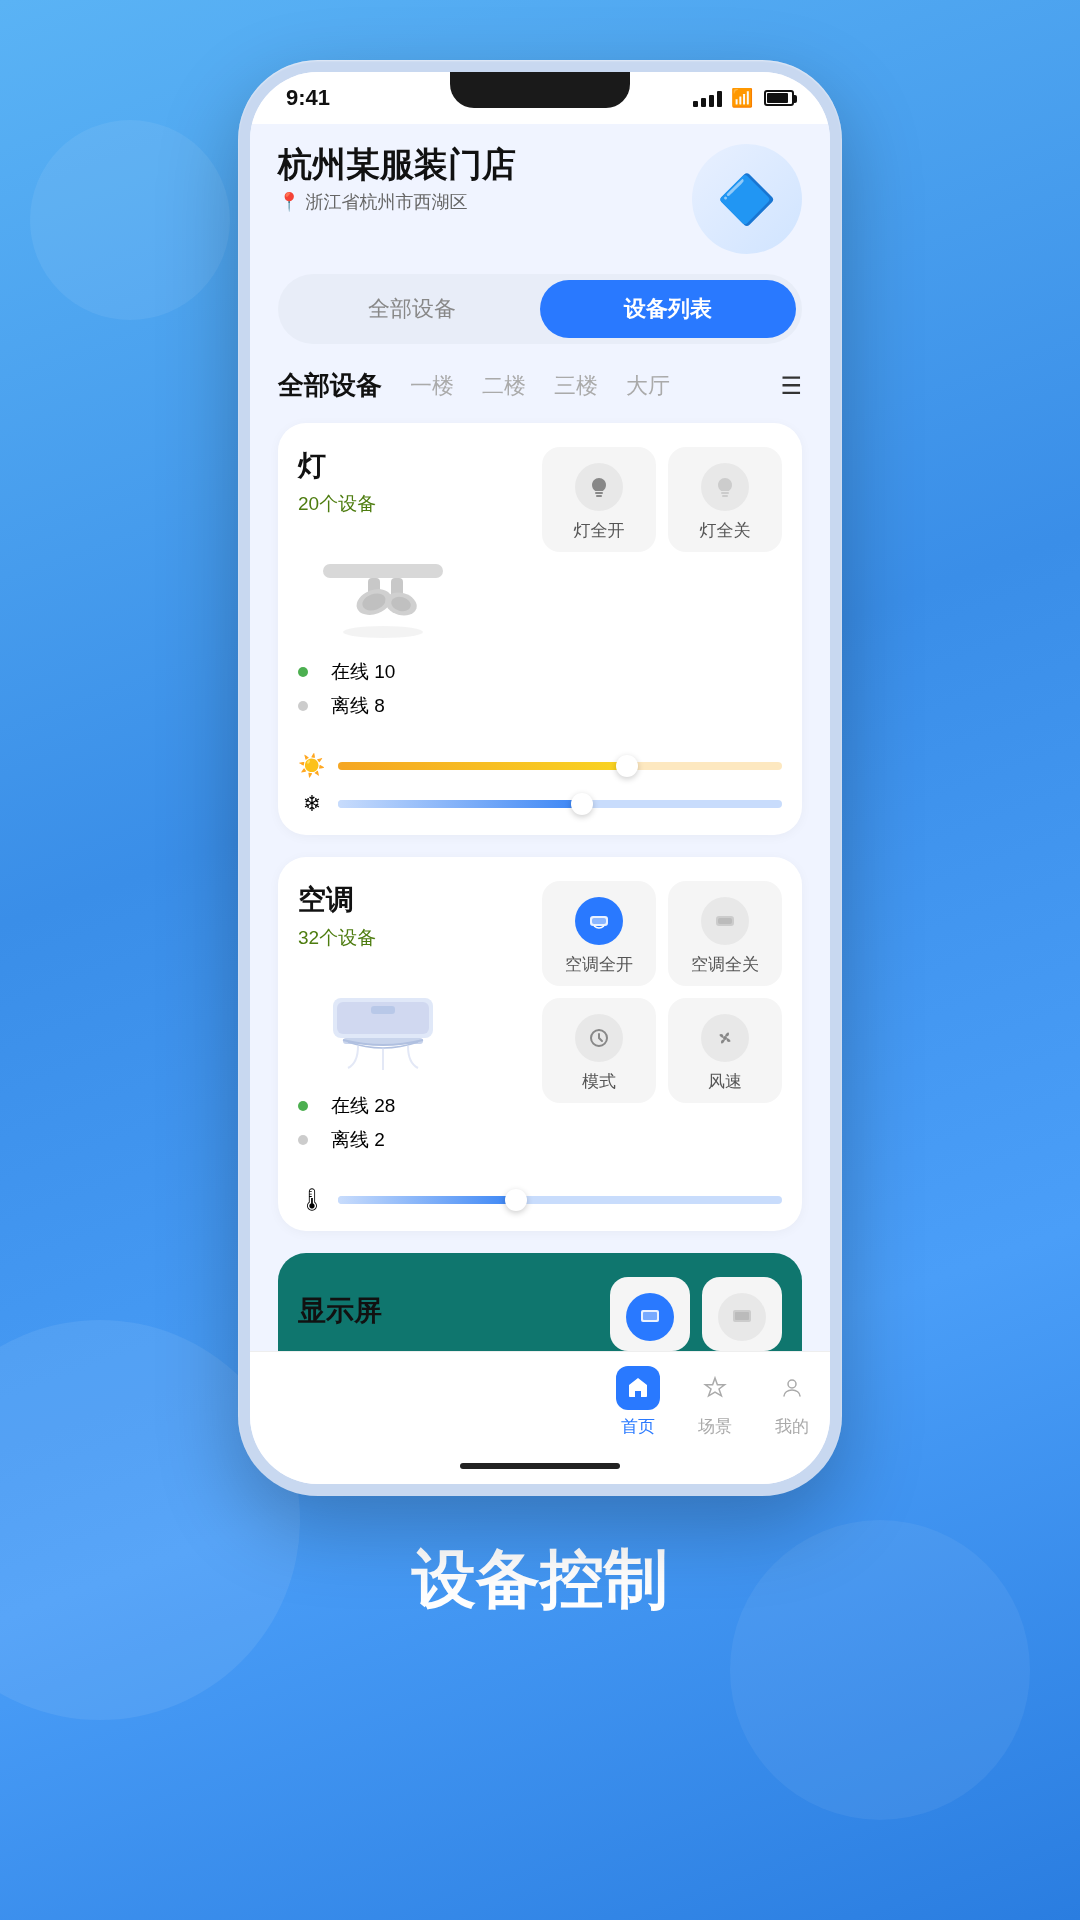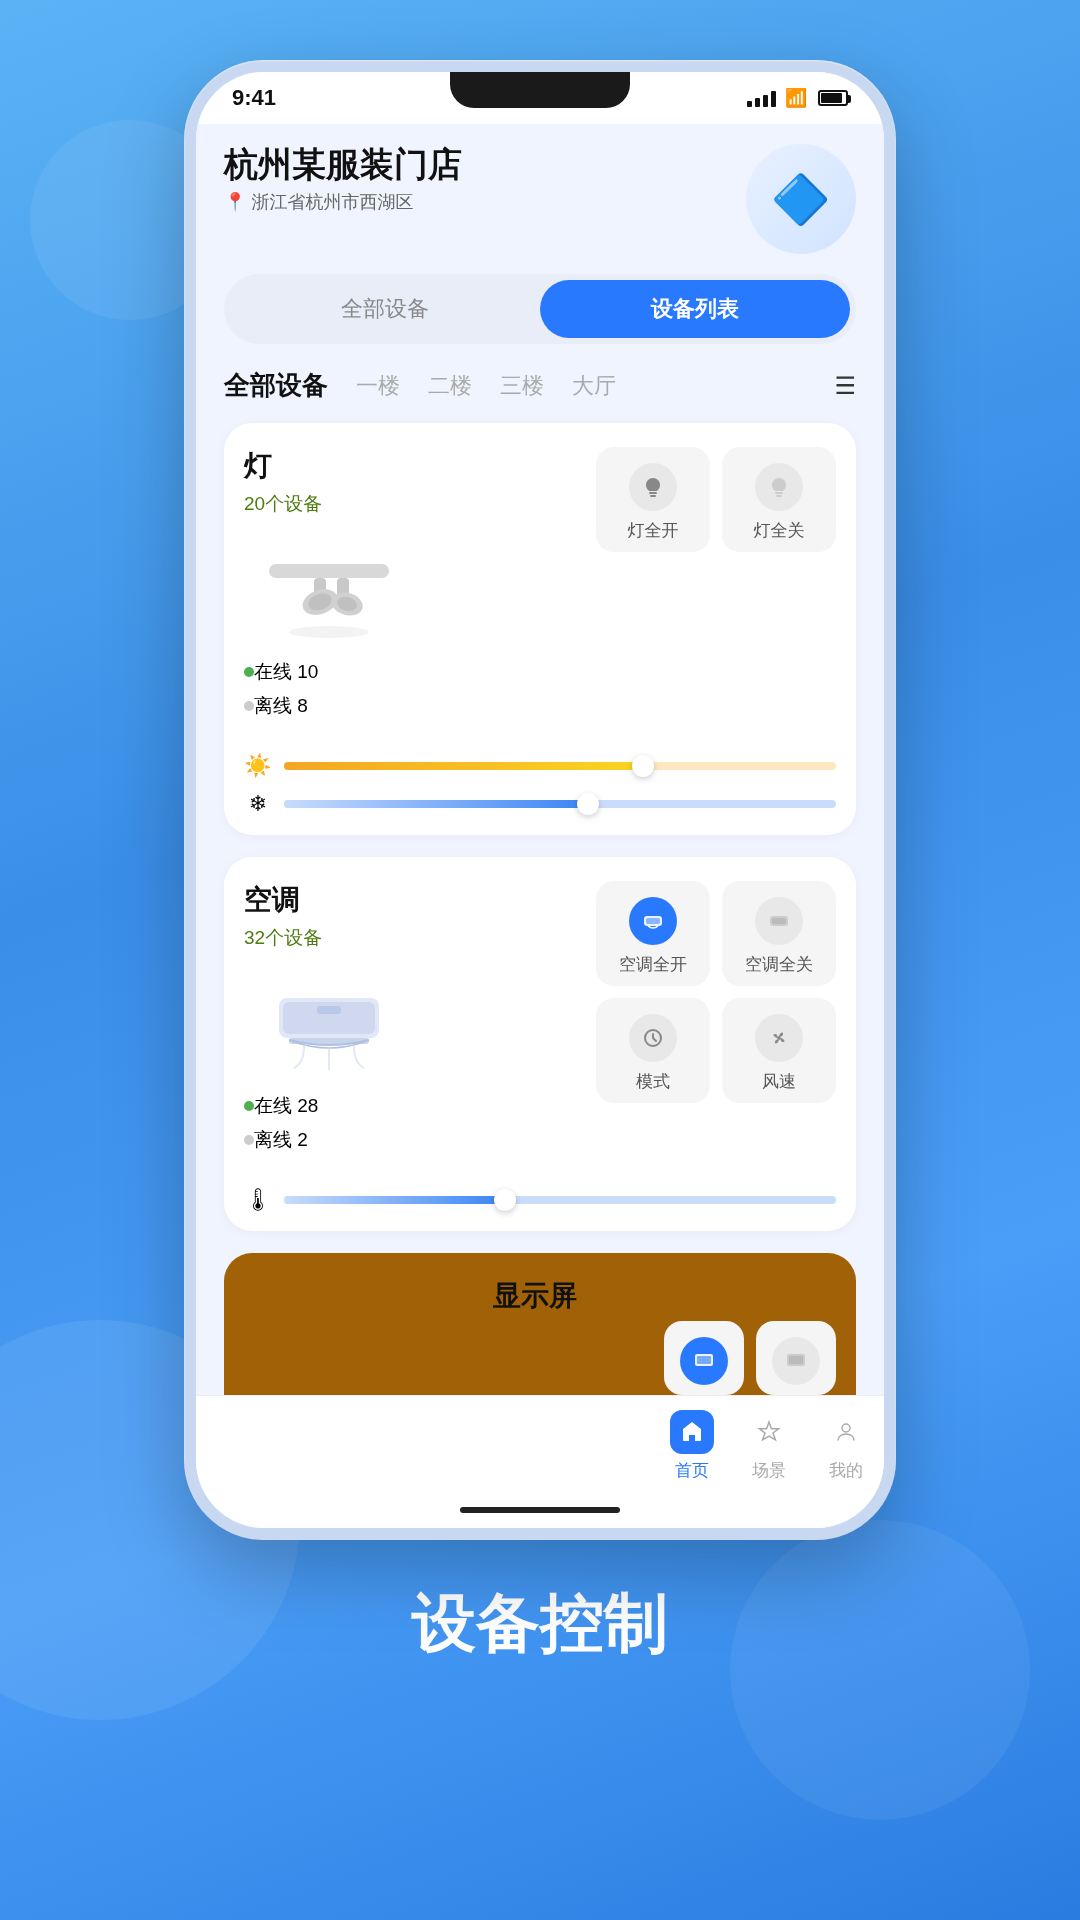--- a/index.html
+++ b/index.html
@@ -12,21 +12,21 @@
       overflow: hidden;
       display: flex;
       flex-direction: column;
       align-items: center;
       justify-content: flex-start;
     }
 
     
     .phone-outer {
       position: relative;
-      width: 712px;
+      width: 604px;
       margin-top: 60px;
       background: #c8d8f0;
       border-radius: 80px;
       padding: 12px;
       box-shadow: 0 30px 80px rgba(0,0,0,0.25), inset 0 1px 2px rgba(255,255,255,0.5);
     }
 
     
     .phone-screen {
       background: #f0f4ff;
@@ -236,21 +236,21 @@
     }
     .status-row {
       display: flex;
       flex-direction: column;
       gap: 8px;
       margin-top: 10px;
     }
     .status-item {
       display: flex;
       align-items: center;
-      gap: 0;
+      gap: 23px;
       font-size: 19px;
     }
     .dot {
       width: 10px;
       height: 10px;
       border-radius: 50%;
     }
     .dot-online { background: #4caf50; }
     .dot-offline { background: #ccc; }
 
@@ -430,26 +430,25 @@
       width: 200px;
       height: 200px;
       background: rgba(255,255,255,0.07);
       border-radius: 50%;
       top: 120px;
       left: 30px;
     }
 
     
     .partial-card {
-      background: #a16207;
+      background: #0f766e;
       border-radius: 28px 28px 0 0;
       padding: 24px 20px 0;
       display: flex;
       align-items: center;
-      flex-direction: column;
     }
   </style>
 </head>
 <body>
 
 <div class="bg-circle-1"></div>
 <div class="bg-circle-2"></div>
 <div class="bg-circle-3"></div>
 
 <div class="phone-outer">

